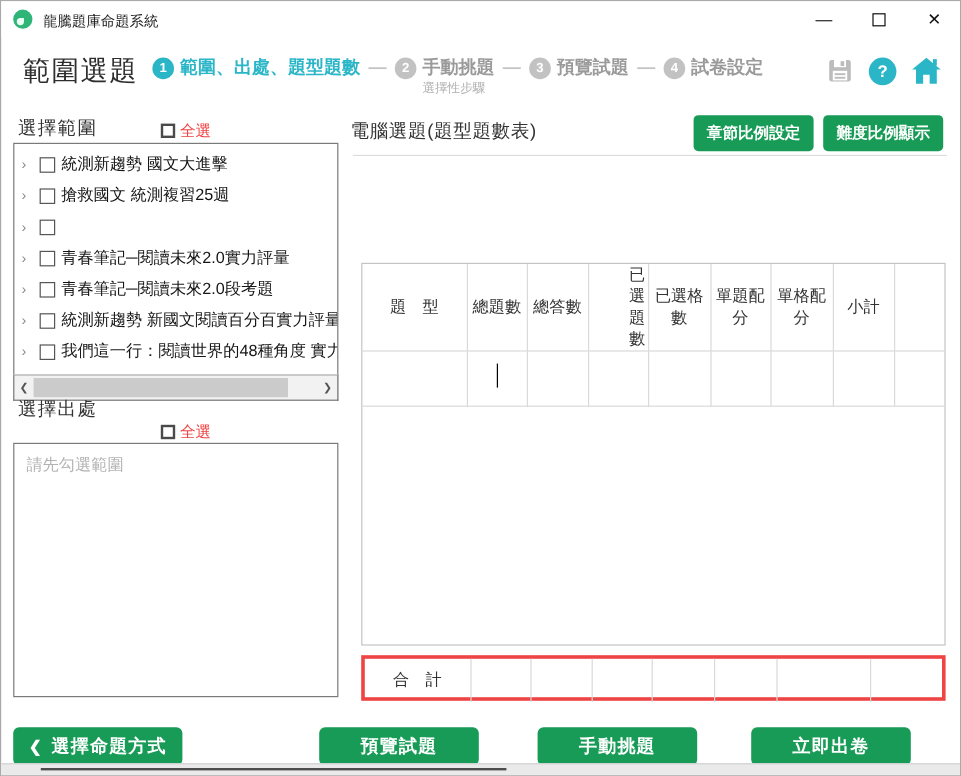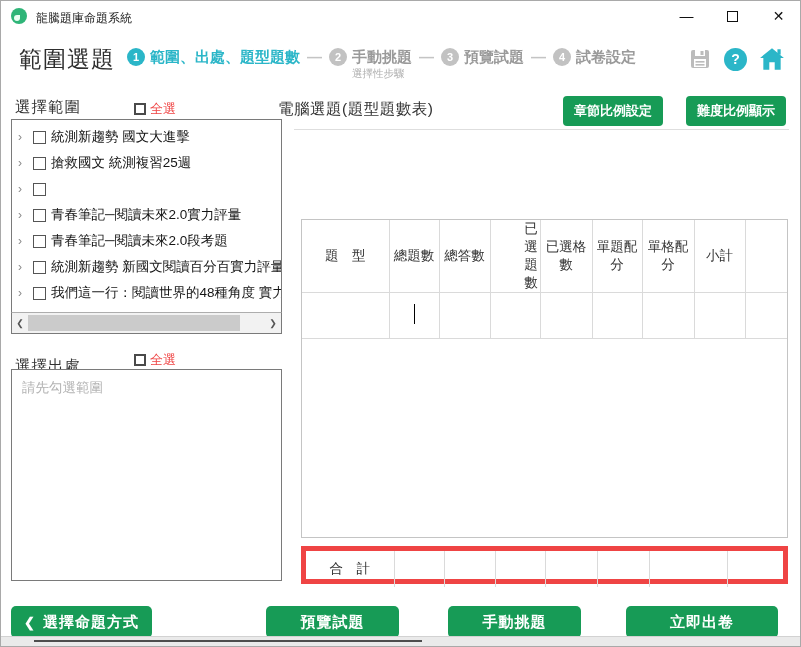--- a/index.html
+++ b/index.html
@@ -26,21 +26,21 @@
   .steps { position:absolute; left:126px; top:45px; display:flex; align-items:flex-start; }
   .step { display:flex; align-items:flex-start; }
   .step-circle { width:18px; height:18px; border-radius:50%; color:#fff; font-size:11px;
                  font-weight:bold; display:flex; align-items:center; justify-content:center;
                  margin:2px 5px 0 0; flex:none; }
   .step.active  .step-circle { background:#2bb6c8; }
   .step.inactive .step-circle { background:#c2c2c2; }
   .step-label { font-size:15px; font-weight:bold; line-height:22px; white-space:nowrap; }
   .step.active  .step-label { color:#2bb6c8; }
   .step.inactive .step-label { color:#9a9a9a; }
-  .step-sub { font-size:10.5px; color:#b0b0b0; line-height:12px;font-family:Liberation Mono, monospace; }
+  .step-sub { font-size:10.5px; color:#b0b0b0; line-height:12px; }
   .sep { color:#c4c4c4; font-size:15px; font-weight:bold; line-height:22px; margin:0 7px;
          white-space:nowrap; }
   .hdr-icons { position:absolute; right:15px; top:46px; display:flex; gap:12px; align-items:center; }
   .help-badge { width:23px; height:23px; border-radius:50%; background:#2bb6c8; color:#fff;
                 font-weight:bold; font-size:14px; display:flex; align-items:center;
                 justify-content:center; }
 
   
   .sec-title { position:absolute; font-size:15.5px; color:#333; letter-spacing:1px; }
   .select-all { position:absolute; display:flex; align-items:center; gap:4px;
@@ -59,65 +59,65 @@
              background:#f2f2f2; border:1px solid #7a7a7a; border-top:1px solid #adadad; }
   .hs-arrow { position:absolute; top:0; width:16px; height:20px; display:flex;
               align-items:center; justify-content:center; color:#555; font-size:9px; }
   .hs-left { left:0; } .hs-right { right:0; }
   .hs-thumb { position:absolute; left:16px; top:2px; width:212px; height:16px; background:#cbcbcb; }
   .source-box { position:absolute; left:10px; top:368px; width:271px; height:212px;
                 border:1px solid #7a7a7a; background:#fff; }
   .placeholder { padding:9px 10px; font-size:13.5px; color:#b3b3b3; }
 
   
-  .main-title { position:absolute; left:277px; top:98px; font-size:15.5px; color:#333;
+  .main-title { position:absolute; left:291px; top:98px; font-size:15.5px; color:#333;
                 letter-spacing:0.5px; }
   .pct-buttons { position:absolute; right:14px; top:95px; display:flex; gap:8px; }
   .btn-green { background:#179b56; color:#fff; font-size:13px; font-weight:bold;
                padding:6px 11px; border-radius:4px; border:none; white-space:nowrap;
-               cursor:pointer;margin-left:15px; }
+               cursor:pointer; }
   .divider { position:absolute; left:293px; top:128px; width:495px; height:1px; background:#dedede; }
   .tab-badge { position:absolute; left:296px; top:189px; background:#a1a1a1; color:#fff;
                font-size:13px; padding:4px 9px; border-radius:4px; }
   .table-wrap { position:absolute; left:300px; top:218px; width:487px; height:319px;
                 border:1px solid #c4c4c4; background:#fff; }
   table.qtable { width:100%; border-collapse:collapse; table-layout:fixed; }
   .qtable th, .qtable td { border:1px solid #dadada; font-weight:normal; }
   .qtable th { height:39px; font-size:13.5px; color:#333; text-align:center; }
   .qtable td { height:46px; }
   .qtable tr > *:first-child { border-left:none; }
   .qtable tr > *:last-child  { border-right:none; }
   .qtable thead th { border-top:none; }
   .qtable th:nth-child(1){width:87px;} .qtable th:nth-child(2){width:50px;}
   .qtable th:nth-child(3){width:51px;} .qtable th:nth-child(4){width:50px;padding-left:32px;}
   .qtable th:nth-child(5){width:52px;} .qtable th:nth-child(6){width:50px;}
   .qtable th:nth-child(7){width:52px;} .qtable th:nth-child(8){width:51px;}
   .caret { display:inline-block; width:1.5px; height:20px; background:#000;
            margin-left:24px; animation:blink 1s steps(1) infinite; }
   @keyframes blink { 50% { opacity:0; } }
   .total-wrap { position:absolute; left:300px; top:545px; width:487px; height:38px;
-                border:5px solid #ef4444; background:#fff; }
+                border:3px solid #ef4444; background:#fff; }
   table.ttable { width:100%; height:36px; border-collapse:collapse; table-layout:fixed; }
   .ttable td { border:1px solid #dadada; font-size:13.5px; color:#333; text-align:center; }
   .ttable tr > td:first-child { border-left:none; } .ttable tr > td:last-child { border-right:none; }
   .ttable td { border-top:none; border-bottom:none; }
   .ttable td:nth-child(1){width:88px;} .ttable td:nth-child(2){width:50px;}
   .ttable td:nth-child(3){width:51px;} .ttable td:nth-child(4){width:50px;}
   .ttable td:nth-child(5){width:52px;} .ttable td:nth-child(6){width:52px;}
   .ttable td:nth-child(7){width:78px;}
 
   
   .bottom-btn { position:absolute; top:605px; height:32px; border:none; border-radius:5px;
                 background:#179b56; color:#fff; font-size:15px; font-weight:bold;
                 display:flex; align-items:center; justify-content:center; gap:7px;
                 cursor:pointer; letter-spacing:1px; }
   .back-btn { left:10px; width:141px; }
   .preview-btn { left:265px; width:133px; }
   .manual-btn { left:447px; width:133px; }
-  .generate-btn { left:625px; width:152px;font-family:Liberation Serif, serif; }
+  .generate-btn { left:625px; width:133px;font-family:Liberation Serif, serif; }
   .back-chevron { font-size:13px; font-weight:bold; }
 
   .bottom-strip { position:absolute; left:0; right:0; bottom:0; height:10px;
                   background:#eaeaea; border-top:1px solid #d2d2d2; }
   .strip-line { position:absolute; left:33px; bottom:4px; width:388px; height:2px;
                 background:#4d4d4d; }
 </style>
 </head>
 <body>
 
@@ -221,21 +221,21 @@
         <span class="tree-label">我們這一行：閱讀世界的48種角度 實力評量</span>
       </div>
       </div>
   </div>
   <div class="hscroll">
     <span class="hs-arrow hs-left">❮</span>
     <span class="hs-thumb"></span>
     <span class="hs-arrow hs-right">❯</span>
   </div>
 
-  <div class="sec-title" style="left:14px; top:355px;">選擇出處</div>
+  <div class="sec-title" style="left:14px; top:330px;">選擇出處</div>
   <div class="select-all" style="left:133px; top:350px;">
     <span class="cb-big"></span>
     <span>全選</span>
   </div>
   <div class="source-box">
     <div class="placeholder">請先勾選範圍</div>
   </div>
 
   <div class="main-title">電腦選題(題型題數表)</div>
   <div class="pct-buttons">

